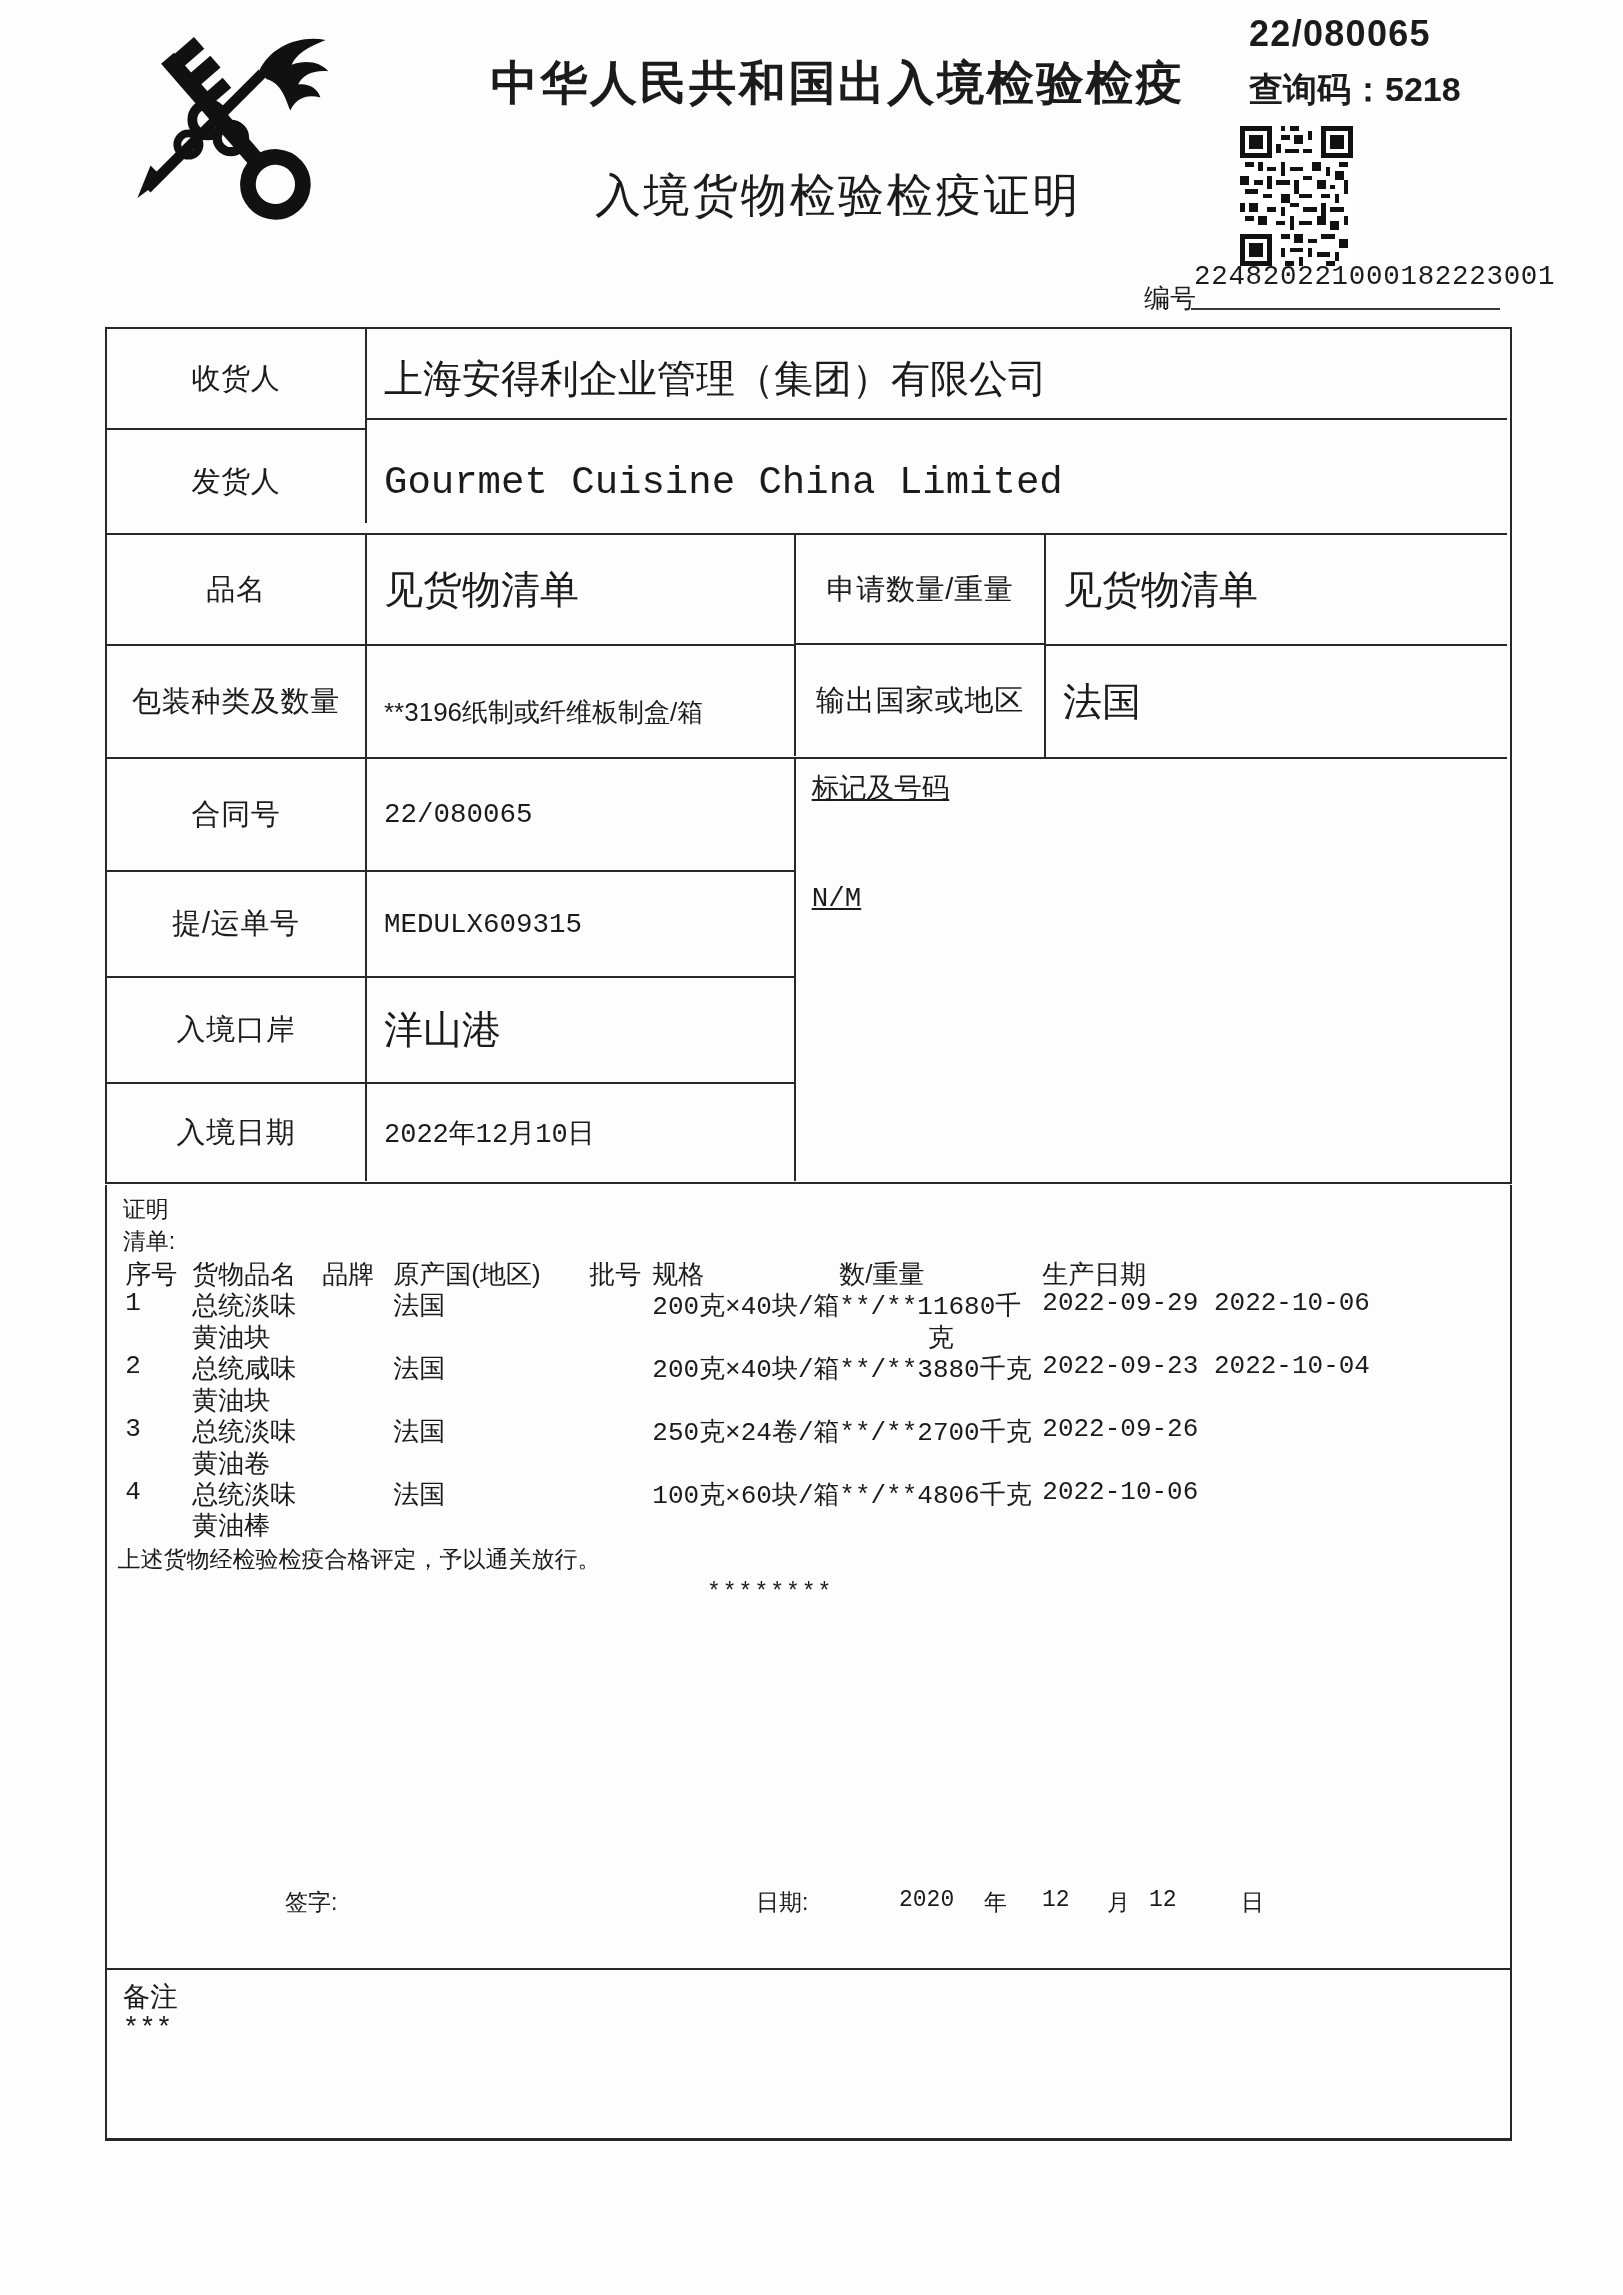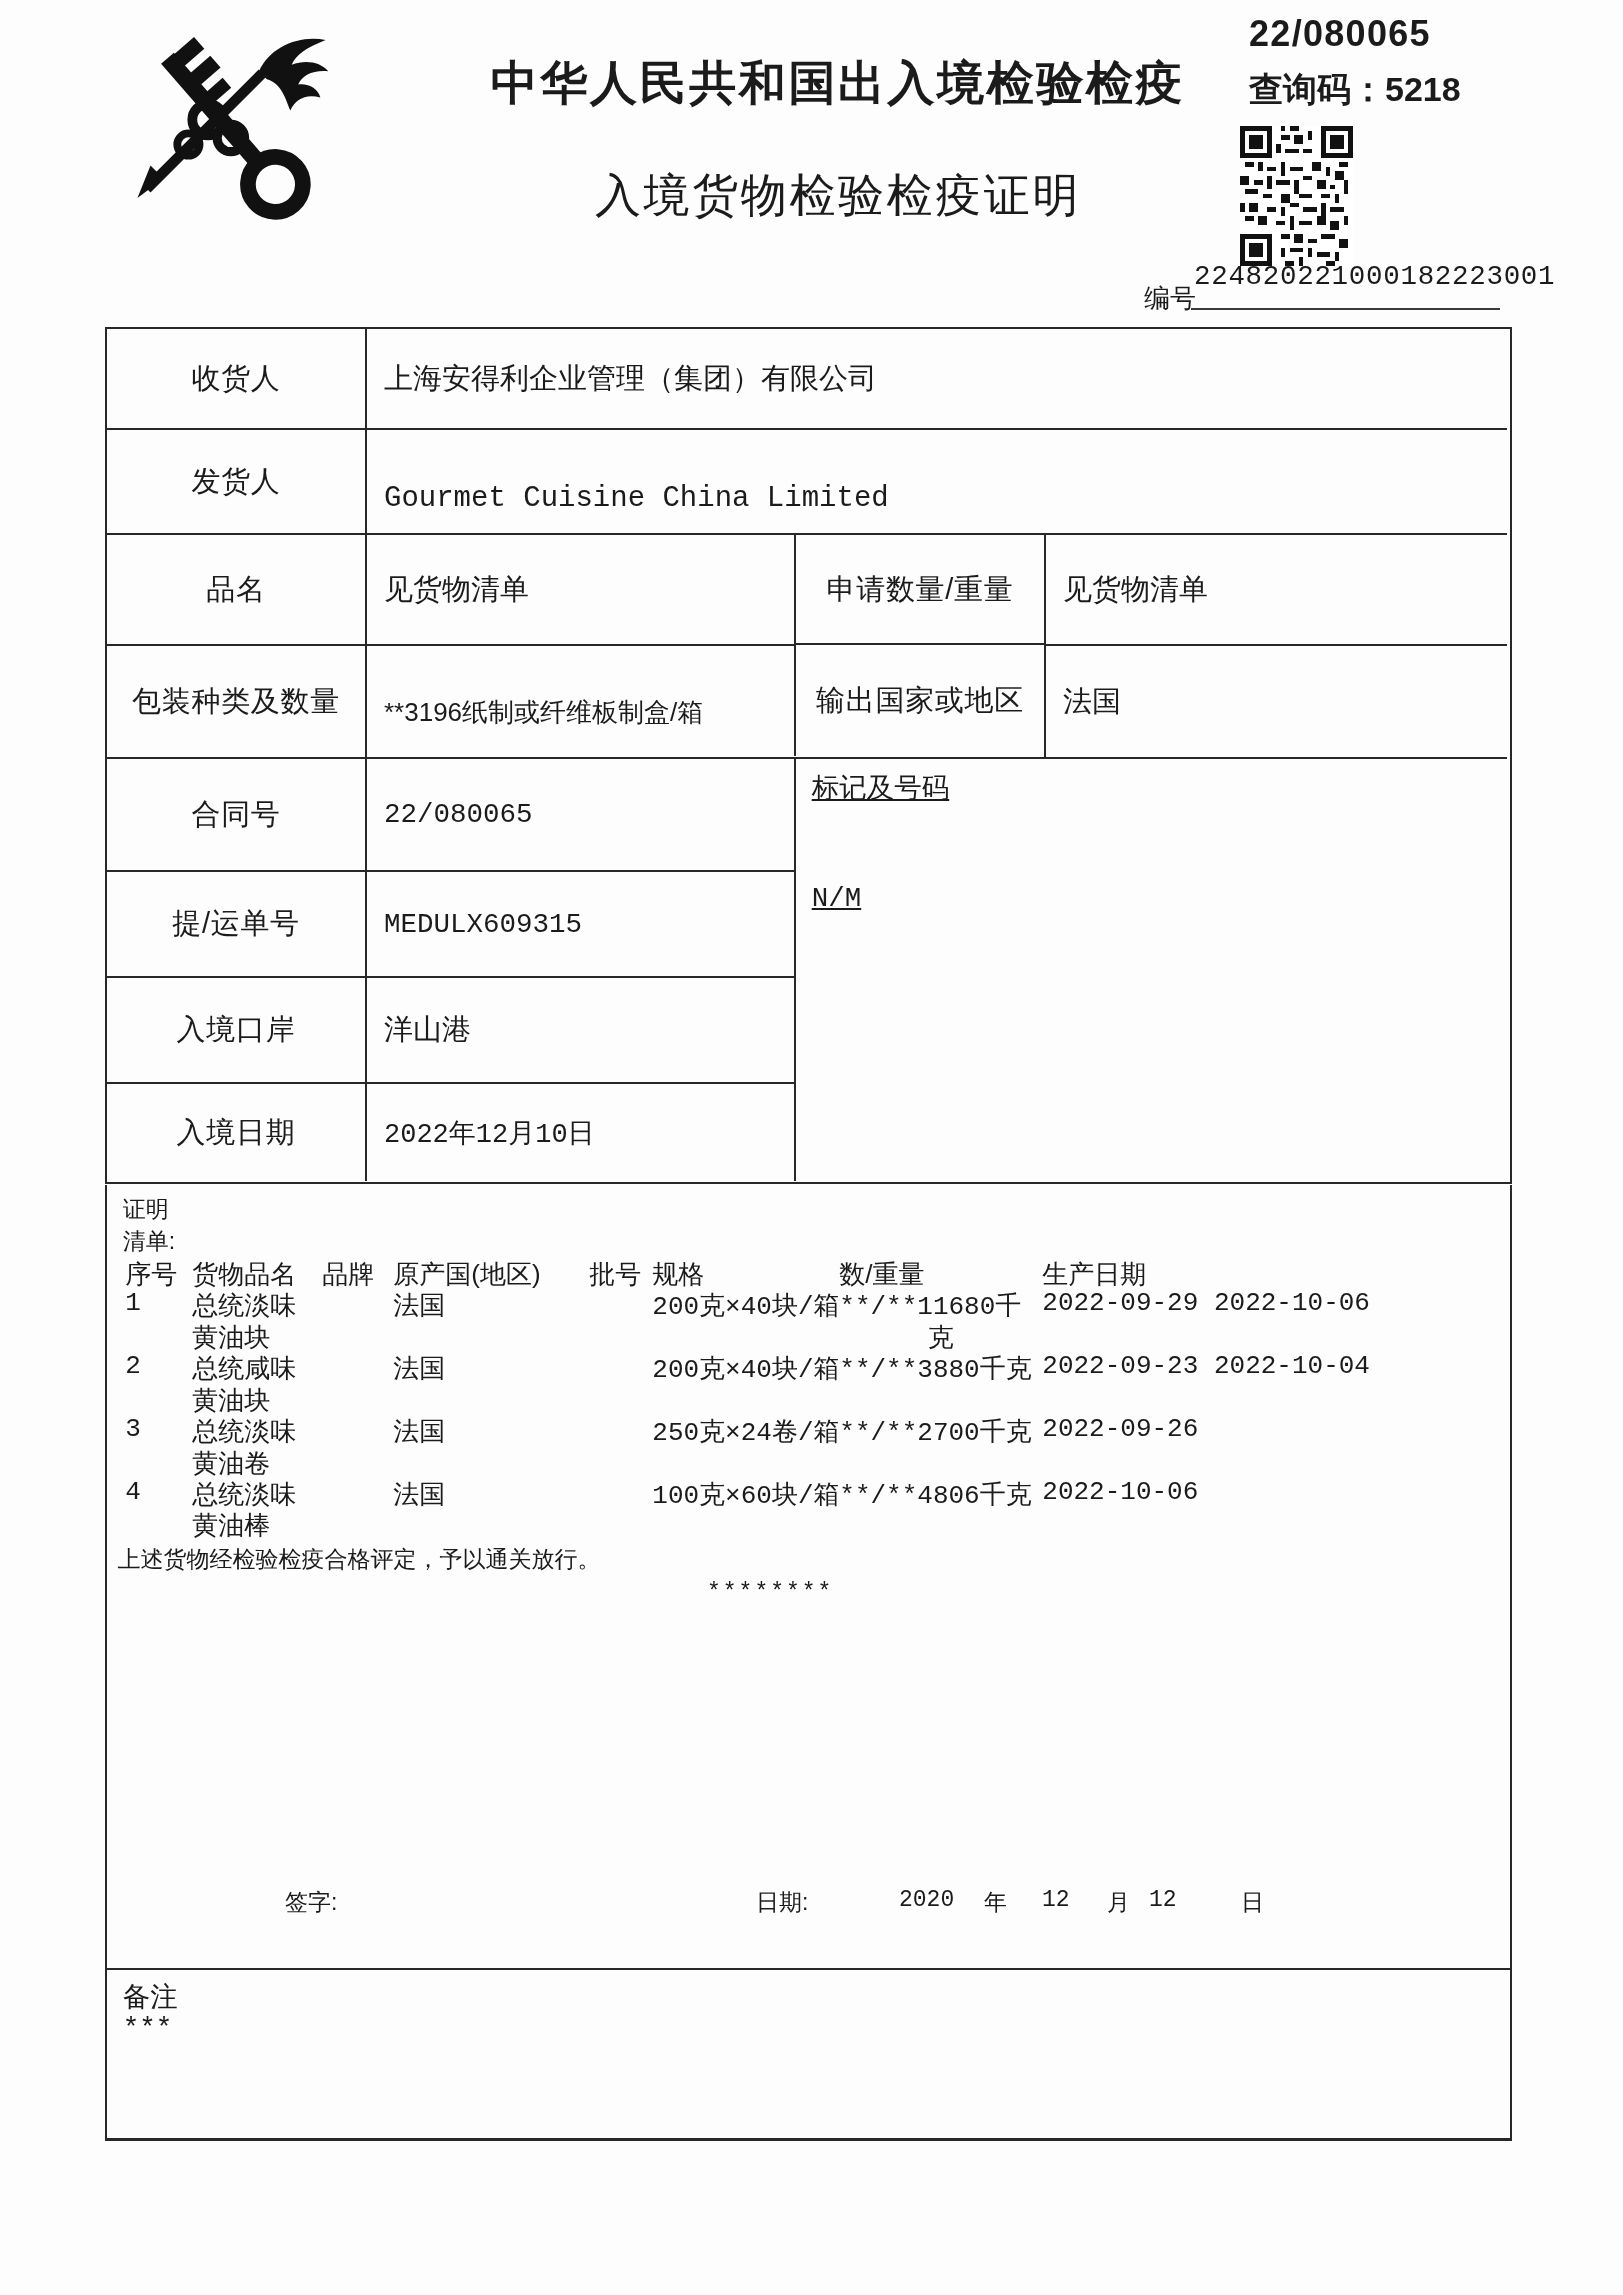--- a/index.html
+++ b/index.html
@@ -22,21 +22,21 @@
   .qcode  { left:1249px; top:67px; font-size:34px; font-weight:700; }
   .qr     { left:1240px; top:126px; width:113px; height:140px; }
   .serial-label { left:1144px; top:281px; font-size:26px; }
   .serial-value { left:1194px; top:261px; font-size:27.5px; letter-spacing:0.7px; }
   .serial-line  { left:1191px; top:308px; width:309px; border-bottom:2.6px solid #3a3a3a; }
 
   
   .t1 { left:105px; top:327px; width:1407px; height:857px; border:2.6px solid #282828; }
   .cell { position:absolute; display:flex; align-items:center; }
   .lab  { justify-content:center; font-size:29px; letter-spacing:0.7px; }
-  .val  { padding-left:17px; font-size:29px; }
+  .val  { padding-left:17px; font-size:39px; }
   .bt { border-top:2px solid #282828; }
   .bl { border-left:2px solid #282828; }
   .marks-cell { position:absolute; display:block; padding:10.5px 15.7px;text-decoration:underline; }
   .marks-lab { font-size:27.5px; }
   .marks-val { font-size:27.5px; margin-top:77px; }
 
   
   .sec2 { left:105px; top:1185px; width:1407px; height:785px;
           border:2.6px solid #282828; border-top:none; }
   .sec2 .line { position:absolute; font-size:23px; white-space:nowrap; }
@@ -167,21 +167,21 @@
   <div class="abs serial-label">编号</div>
   <div class="abs serial-value mono">224820221000182223001</div>
   <div class="abs serial-line"></div>
 
   <div class="abs t1">
 
     <div class="cell lab" style="left:0;top:0;width:258px;height:99px;">收货人</div>
     <div class="cell val bl" style="left:258px;top:0;width:1142px;height:99px;">上海安得利企业管理（集团）有限公司</div>
 
     <div class="cell lab bt" style="left:0;top:99px;width:258px;height:105px;">发货人</div>
-    <div class="cell val bl bt mono" style="left:258px;top:99px;width:1142px;height:105px;align-items:flex-end;padding-bottom:18.3px;">Gourmet Cuisine China Limited</div>
+    <div class="cell val bl bt mono" style="left:258px;top:89px;width:1142px;height:105px;align-items:flex-end;padding-bottom:18.3px;">Gourmet Cuisine China Limited</div>
 
     <div class="cell lab bt" style="left:0;top:204px;width:258px;height:111px;">品名</div>
     <div class="cell val bl bt" style="left:258px;top:204px;width:429px;height:111px;">见货物清单</div>
     <div class="cell lab bl bt" style="left:687px;top:204px;width:250px;height:111px;">申请数量/重量</div>
     <div class="cell val bl bt" style="left:937px;top:204px;width:463px;height:111px;">见货物清单</div>
 
     <div class="cell lab bt" style="left:0;top:315px;width:258px;height:113px;">包装种类及数量</div>
     <div class="cell val bl bt" style="left:258px;top:315px;width:429px;height:134px;font-size:26px;">**3196纸制或纤维板制盒/箱</div>
     <div class="cell lab bl bt" style="left:687px;top:314px;width:250px;height:113px;">输出国家或地区</div>
     <div class="cell val bl bt" style="left:937px;top:315px;width:463px;height:113px;">法国</div>

